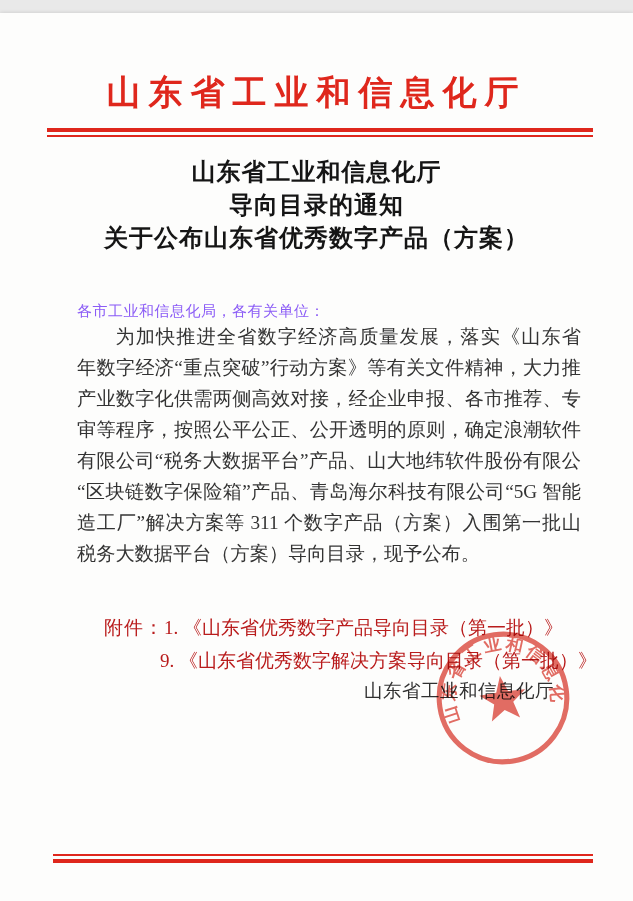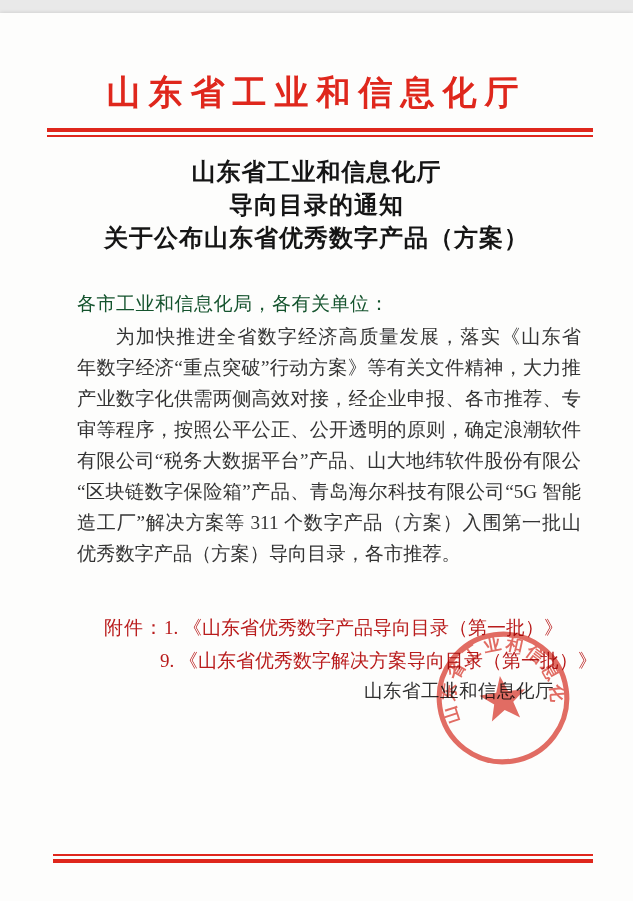--- a/index.html
+++ b/index.html
@@ -28,22 +28,22 @@
   
   .doc-title{
     position:absolute;top:143px;left:0;right:0;
     text-align:center;
     font-weight:bold;color:#151515;
     font-size:24px;line-height:33px;
     letter-spacing:1px;
   }
   
   .salutation{
-    position:absolute;top:278px;left:77px;
-    font-size:19px;color:#14532d;letter-spacing:.5px;
+    position:absolute;top:289px;left:77px;
+    font-size:15px;color:#8b5cf6;letter-spacing:.5px;
     white-space:nowrap;
   }
   .body-block{
     position:absolute;top:308px;left:77px;width:504px;
     font-size:19.2px;color:#333;
   }
   .body-line{
     height:31px;line-height:31px;overflow:hidden;
     text-align:justify;text-align-last:justify;
   }
@@ -104,21 +104,21 @@
   <div class="salutation">各市工业和信息化局，各有关单位：</div>
 
   <div class="body-block">
     <div class="body-line first">为加快推进全省数字经济高质量发展，落实《山东省 2022</div>
     <div class="body-line">年数字经济“重点突破”行动方案》等有关文件精神，大力推动</div>
     <div class="body-line">产业数字化供需两侧高效对接，经企业申报、各市推荐、专家评</div>
     <div class="body-line">审等程序，按照公平公正、公开透明的原则，确定浪潮软件科技</div>
     <div class="body-line">有限公司“税务大数据平台”产品、山大地纬软件股份有限公司</div>
     <div class="body-line">“区块链数字保险箱”产品、青岛海尔科技有限公司“5G 智能制</div>
     <div class="body-line">造工厂”解决方案等 311 个数字产品（方案）入围第一批山东省</div>
-    <div class="body-line last">优秀数字产品（方案）导向目录，各市推荐。</div>
+    <div class="body-line last">税务大数据平台（方案）导向目录，现予公布。</div>
   </div>
 
   <div class="attachments">
     <div class="attach-row">
       <span class="attach-label">附件：</span><span>1. 《山东省优秀数字产品导向目录（第一批）》</span>
     </div>
     <div class="attach-row">
       <span class="indent"></span><span>9. 《山东省优秀数字解决方案导向目录（第一批）》</span>
     </div>
   </div>

